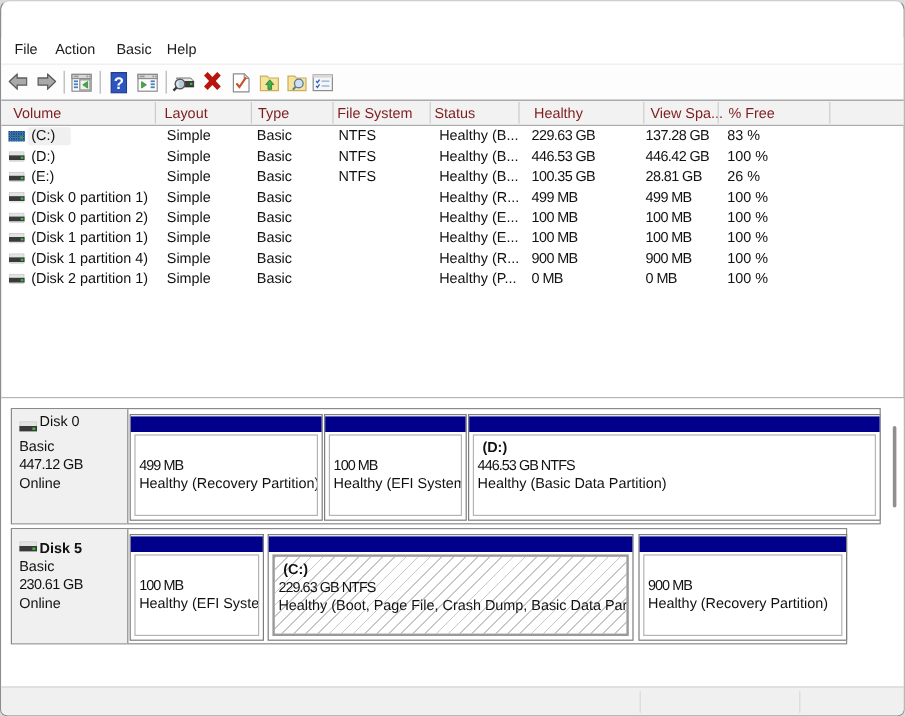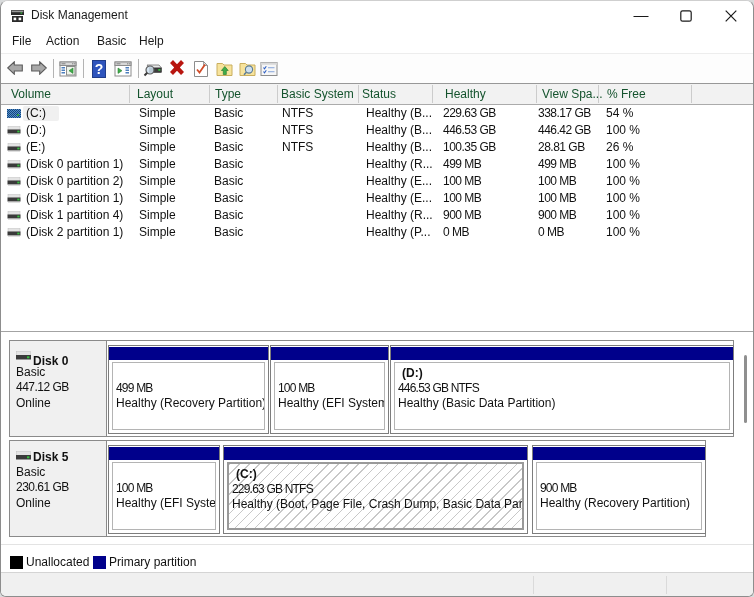--- a/index.html
+++ b/index.html
@@ -12,21 +12,21 @@
   #titletext{left:30px;top:7px;font-size:12px;color:#1b1b1b;}
   
   #menubar{left:0;top:30px;width:100%;height:22px;background:#fff;}
   .menuitem{top:3px;font-size:12px;color:#1a1a1a;}
   
   #toolbar{left:0;top:52px;width:100%;height:30px;background:#fdfdfd;border-top:1px solid #ededed;box-sizing:border-box;}
   .tsep{top:5px;width:1px;height:19px;background:#b3b3b3;}
   
   #header{left:0;top:82px;width:754px;height:22px;background:#f2f2f2;
           border-top:1px solid #989898;border-bottom:1px solid #ababab;box-sizing:border-box;}
-  .hcell{top:0;height:20px;line-height:20px;color:#14532d;text-align:right;}
+  .hcell{top:0;height:20px;line-height:20px;color:#7f1d1d;text-align:right;}
   .hsep{top:1px;width:1px;height:18px;background:#cccccc;}
   
   #rows{left:0;top:104px;width:754px;height:140px;}
   .row{position:absolute;left:0;width:754px;height:17px;line-height:17px;}
   .c{position:absolute;top:0;height:17px;line-height:17px;white-space:pre;}
   .volicon{position:absolute;left:6px;top:4px;width:14px;height:9px;}
   
   #split{left:0;top:330px;width:754px;height:1px;background:#a3a3a3;}
   
   #bottom{left:0;top:331px;width:754px;height:240px;background:#fff;}
@@ -47,41 +47,20 @@
   
   #status{left:0;top:571px;width:754px;height:24px;background:#f0f0f0;border-top:1px solid #d4d4d4;}
   .ssep{position:absolute;top:3px;width:1px;height:18px;background:#dadada;}
   
   #sbthumb{left:743px;top:354px;width:3px;height:68px;background:#8f8f8f;border-radius:2px;}
 </style>
 </head>
 <body>
 <div id="win">
 
-  <div class="abs" id="title">
-    <svg class="abs" style="left:9px;top:8px" width="15" height="15" viewBox="0 0 15 15">
-      <rect x="1" y="1" width="13" height="5" rx="0.5" fill="#2b2b2b"></rect>
-      <rect x="1.6" y="1.6" width="11.8" height="1.6" fill="#9a9a9a"></rect>
-      <rect x="10.5" y="3.4" width="1.6" height="1.2" fill="#35c13f"></rect>
-      <rect x="2" y="7" width="11" height="6" fill="#2b2b2b"></rect>
-      <rect x="3.6" y="8.6" width="2.6" height="2.6" fill="#fff"></rect>
-      <rect x="8.6" y="8.6" width="2.6" height="2.6" fill="#fff"></rect>
-    </svg>
-    <div class="abs" id="titletext">Disk Management</div>
-
-    <svg class="abs" style="left:632px;top:0" width="16" height="30">
-        <line x1="0.5" y1="15.5" x2="15.5" y2="15.5" stroke="#1a1a1a" stroke-width="1.2"></line>
-      </svg>
-    <svg class="abs" style="left:679px;top:0" width="12" height="30">
-        <rect x="0.8" y="9.8" width="10.4" height="10.4" rx="1.8" fill="none" stroke="#1a1a1a" stroke-width="1.2"></rect>
-      </svg>
-    <svg class="abs" style="left:724px;top:0" width="12" height="30">
-        <path d="M0.7 9.7 L11.3 20.3 M11.3 9.7 L0.7 20.3" stroke="#1a1a1a" stroke-width="1.2"></path>
-      </svg>
-  </div>
 
   <div class="abs" id="menubar">
     <span class="abs menuitem" style="left:11px">File</span>
     <span class="abs menuitem" style="left:45px">Action</span>
     <span class="abs menuitem" style="left:96px">Basic</span>
     <span class="abs menuitem" style="left:138px">Help</span>
   </div>
 
   <div class="abs" id="toolbar">
 
@@ -162,21 +141,21 @@
       <path d="M3.5 11.5 L4.5 12.8 L6.3 10.3" fill="none" stroke="#2e5fc4" stroke-width="1.1"></path>
       <rect x="8" y="7" width="6.5" height="1.3" fill="#9fb7e0"></rect>
       <rect x="8" y="11" width="6.5" height="1.3" fill="#9fb7e0"></rect>
     </svg>
   </div>
 
   <div class="abs" id="header">
     <span class="abs hcell" style="left:10px">Volume</span>
     <span class="abs hcell" style="left:136px">Layout</span>
     <span class="abs hcell" style="left:214px">Type</span>
-    <span class="abs hcell" style="left:280px">Basic System</span>
+    <span class="abs hcell" style="left:280px">File System</span>
     <span class="abs hcell" style="left:361px">Status</span>
     <span class="abs hcell" style="left:444px">Healthy</span>
     <span class="abs hcell" style="left:541px">View Spa...</span>
     <span class="abs hcell" style="left:606px">% Free</span>
     <div class="abs hsep" style="left:128px"></div>
     <div class="abs hsep" style="left:208px"></div>
     <div class="abs hsep" style="left:276px"></div>
     <div class="abs hsep" style="left:357px"></div>
     <div class="abs hsep" style="left:431px"></div>
     <div class="abs hsep" style="left:535px"></div>
@@ -197,22 +176,22 @@
           <rect x="0" y="0" width="14" height="9" fill="url(#dith)"></rect>
           <rect x="10" y="4.5" width="2" height="2" fill="#2f9e43"></rect>
         </svg>
         <span class="c" style="left:22px;top:1px;width:36px;height:15px;background:#f0f0f0;border-radius:2px;"></span>
         <span class="c" style="left:25px">(C:)</span>
         <span class="c" style="left:138px">Simple</span>
         <span class="c" style="left:213px">Basic</span>
         <span class="c" style="left:281px">NTFS</span>
         <span class="c" style="left:365px">Healthy (B...</span>
         <span class="c num" style="left:442px">229.63 GB</span>
-        <span class="c num" style="left:537px">338.17 GB</span>
-        <span class="c" style="left:605px">54 %</span>
+        <span class="c num" style="left:537px">137.28 GB</span>
+        <span class="c" style="left:605px">83 %</span>
       </div>
       <div class="row" style="top:17px">
         <svg class="volicon" viewBox="0 0 13 9">
           <rect x="0.5" y="0.5" width="12" height="3.5" fill="#e3e3e3" stroke="#bdbdbd" stroke-width="0.5"></rect>
           <rect x="0" y="3.5" width="13" height="4" fill="#3a3a3a"></rect>
           <rect x="9.8" y="4.6" width="2.2" height="1.8" fill="#35c13f"></rect>
           <rect x="0.5" y="7.8" width="12" height="1" fill="#d7d7d7"></rect>
         </svg>
         <span class="c" style="left:25px">(D:)</span>
         <span class="c" style="left:138px">Simple</span>
@@ -318,21 +297,21 @@
   <div class="abs" id="split"></div>
 
   <div class="abs" id="bottom">
       <div class="diskrow" style="left:8px;top:8px;width:725px;height:97px">
         <div class="disklabel">
           <svg style="position:absolute;left:6px;top:10px" width="15" height="10" viewBox="0 0 15 10">
             <rect x="0.5" y="0.5" width="14" height="4" fill="#e3e3e3" stroke="#bdbdbd" stroke-width="0.5"></rect>
             <rect x="0" y="4" width="15" height="4.5" fill="#3a3a3a"></rect>
             <rect x="11" y="5.3" width="2.4" height="2" fill="#35c13f"></rect>
           </svg>
-          <div style="position:absolute;left:23px;top:13px;font-weight:bold;">Disk 0</div>
+          <div style="position:absolute;left:23px;top:3px;font-weight:normal;">Disk 0</div>
           <div style="position:absolute;left:6px;top:24px;line-height:15.4px;">Basic<br><span class="num">447.12 GB</span><br>Online</div>
         </div>
       </div>
       <div class="part" style="left:107px;top:13px;width:161px;height:89px">
         <div class="pbar"></div>
         <div class="pbox" style="">
           <div class="ptxt"><span style="font-weight:bold;padding-left:4px"></span><br><span class="num2">499 MB</span><br>Healthy (Recovery Partition)</div>
         </div>
       </div>
       <div class="part" style="left:269px;top:13px;width:119px;height:89px">
@@ -371,25 +350,19 @@
         </div>
       </div>
       <div class="part" style="left:531px;top:113px;width:174px;height:89px">
         <div class="pbar"></div>
         <div class="pbox" style="">
           <div class="ptxt"><span style="font-weight:bold;padding-left:4px"></span><br><span class="num2">900 MB</span><br>Healthy (Recovery Partition)</div>
         </div>
       </div>
     </div>
 
-  <div class="abs" id="legend">
-    <div class="lsq" style="left:9px;background:#000;"></div>
-    <span class="abs" style="left:25px;top:11px;line-height:13px;">Unallocated</span>
-    <div class="lsq" style="left:92px;background:#00008b;"></div>
-    <span class="abs" style="left:108px;top:11px;line-height:13px;">Primary partition</span>
-  </div>
 
   <div class="abs" id="status">
     <div class="ssep" style="left:532px"></div>
     <div class="ssep" style="left:665px"></div>
   </div>
   <div class="abs" id="sbthumb"></div>
 </div>
 
 </body></html>

